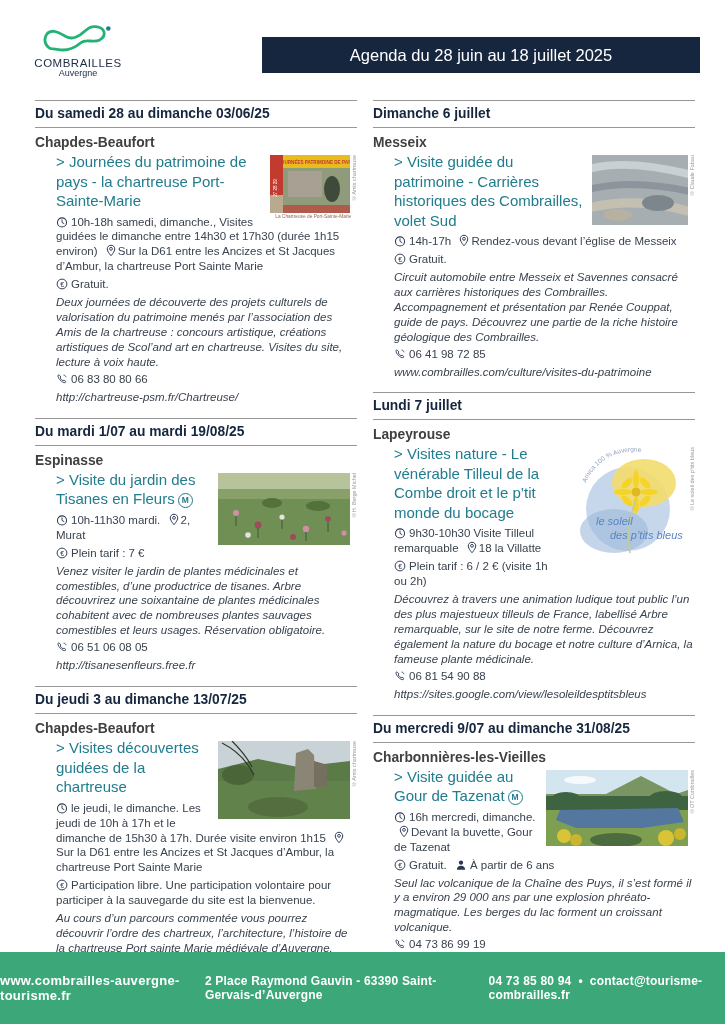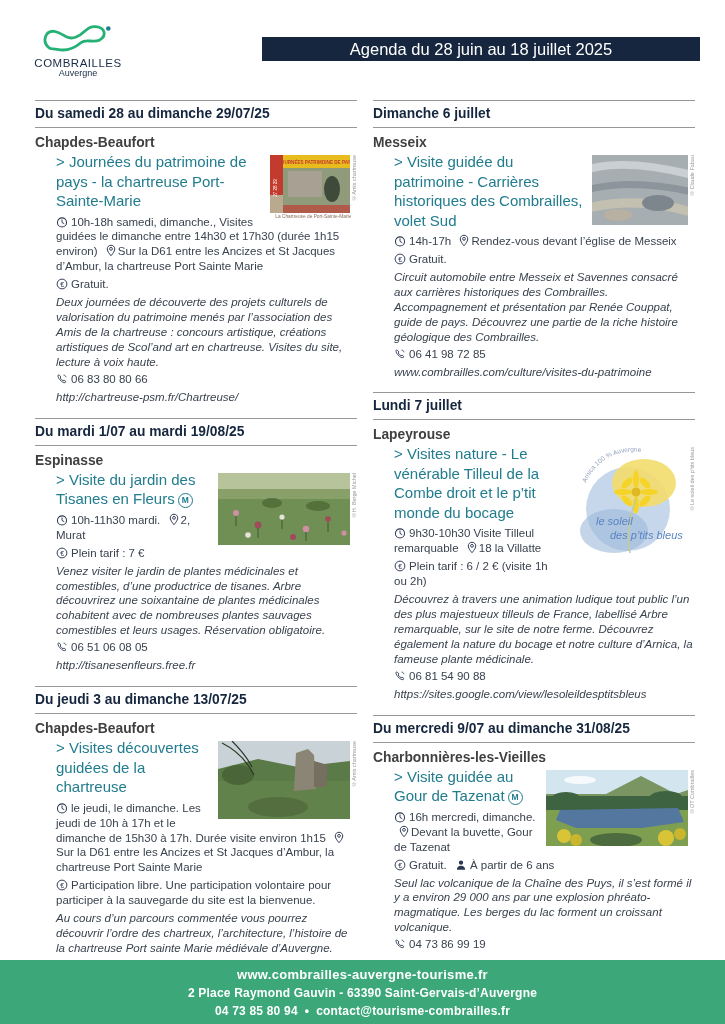--- a/index.html
+++ b/index.html
@@ -5,21 +5,21 @@
   html,body{margin:0;padding:0;}
   body{
     width:725px;height:1024px;position:relative;overflow:hidden;background:#ffffff;
     font-family:"Liberation Sans", sans-serif;color:#39424e;
   }
   
   .logo{position:absolute;left:22px;top:20px;width:112px;text-align:center;}
   .logo svg{display:block;margin:0 auto;}
   .logo .brand{font-size:11.5px;color:#1a2b47;letter-spacing:.5px;margin-top:1px;}
   .logo .sub{font-size:9px;color:#1a2b47;margin-top:-1px;}
-  .banner{position:absolute;left:262px;top:37px;width:438px;height:24px;background:#15263e;
+  .banner{position:absolute;left:262px;top:37px;width:438px;height:36px;background:#15263e;
     color:#fff;font-size:16.5px;display:flex;align-items:center;justify-content:center;}
   
   .content{position:absolute;top:100px;left:35px;width:660px;display:flex;gap:16px;align-items:flex-start;}
   .col{width:322px;}
   .sec{margin-bottom:13px;}
   h2.date{border-top:1px solid #979797;border-bottom:1px solid #979797;padding:5px 0 6px;margin:0;
     font-size:13.8px;font-weight:bold;color:#15263e;}
   .place{font-size:13.8px;font-weight:bold;color:#404040;margin:7px 0 1px;}
   .einner{padding-left:21px;font-size:11.5px;line-height:1.3;color:#39424e;}
   .title{font-size:15px;color:#217c8e;font-weight:normal;line-height:1.3;margin:2px 0 4px;}
@@ -32,22 +32,22 @@
   .mbadge{display:inline-flex;width:13px;height:13px;border:1.3px solid #217c8e;border-radius:50%;
     align-items:center;justify-content:center;font-size:8.5px;font-weight:bold;color:#217c8e;
     vertical-align:1px;margin-left:3px;}
   .media{float:right;margin:3px 0 4px 8px;}
   .media-inner{display:flex;align-items:flex-start;}
   .credit{writing-mode:vertical-rl;transform:rotate(180deg);font-size:5.5px;color:#999;
     margin-left:2px;line-height:1;white-space:nowrap;}
   .cap{font-size:4.8px;color:#8a6a5a;text-align:center;margin-top:1px;}
   .photo{display:block;}
   
-  .footer{position:absolute;left:0;bottom:0;width:725px;height:64px;background:#3ca87a;color:#fff;
-    display:flex;flex-direction:column;align-items:center;justify-content:center;gap:4px;font-weight:bold;}
+  .footer{position:absolute;left:0;bottom:0;width:725px;height:72px;background:#3ca87a;color:#fff;
+    display:flex;flex-direction:row;align-items:center;justify-content:center;gap:4px;font-weight:bold;}
   .f1{font-size:13px;letter-spacing:.3px;}
   .f2,.f3{font-size:12px;letter-spacing:.2px;}
   .footer a{color:#fff;text-decoration:none;}
   .fsep{margin:0 7px;}
 </style>
 </head>
 <body>
 
 <div class="logo">
   <svg width="76" height="36" viewBox="0 0 80 38">
@@ -59,21 +59,21 @@
 </div>
 <div class="banner">
   <span>Agenda du 28 juin au 18 juillet 2025</span>
 </div>
 
 <div class="content">
 
 <div class="col">
 
   <section class="sec">
-    <h2 class="date">Du samedi 28 au dimanche 29/07/25</h2>
+    <h2 class="date">Du samedi 28 au dimanche 03/06/25</h2>
     <article>
       <h3 class="place">Chapdes-Beaufort</h3>
       <div class="einner">
         <div class="media">
           <div class="media-inner">
             <svg class="photo" width="80" height="58" viewBox="0 0 80 58">
               <rect width="80" height="58" fill="#b9a98f"></rect>
               <rect x="0" y="0" width="13" height="40" fill="#c23b2e"></rect>
               <text x="7" y="33" font-size="4.5" fill="#ffffff" text-anchor="middle" transform="rotate(-90 7 33)">27 28 29</text>
               <rect x="13" y="0" width="67" height="13" fill="#e9bc1d"></rect>

